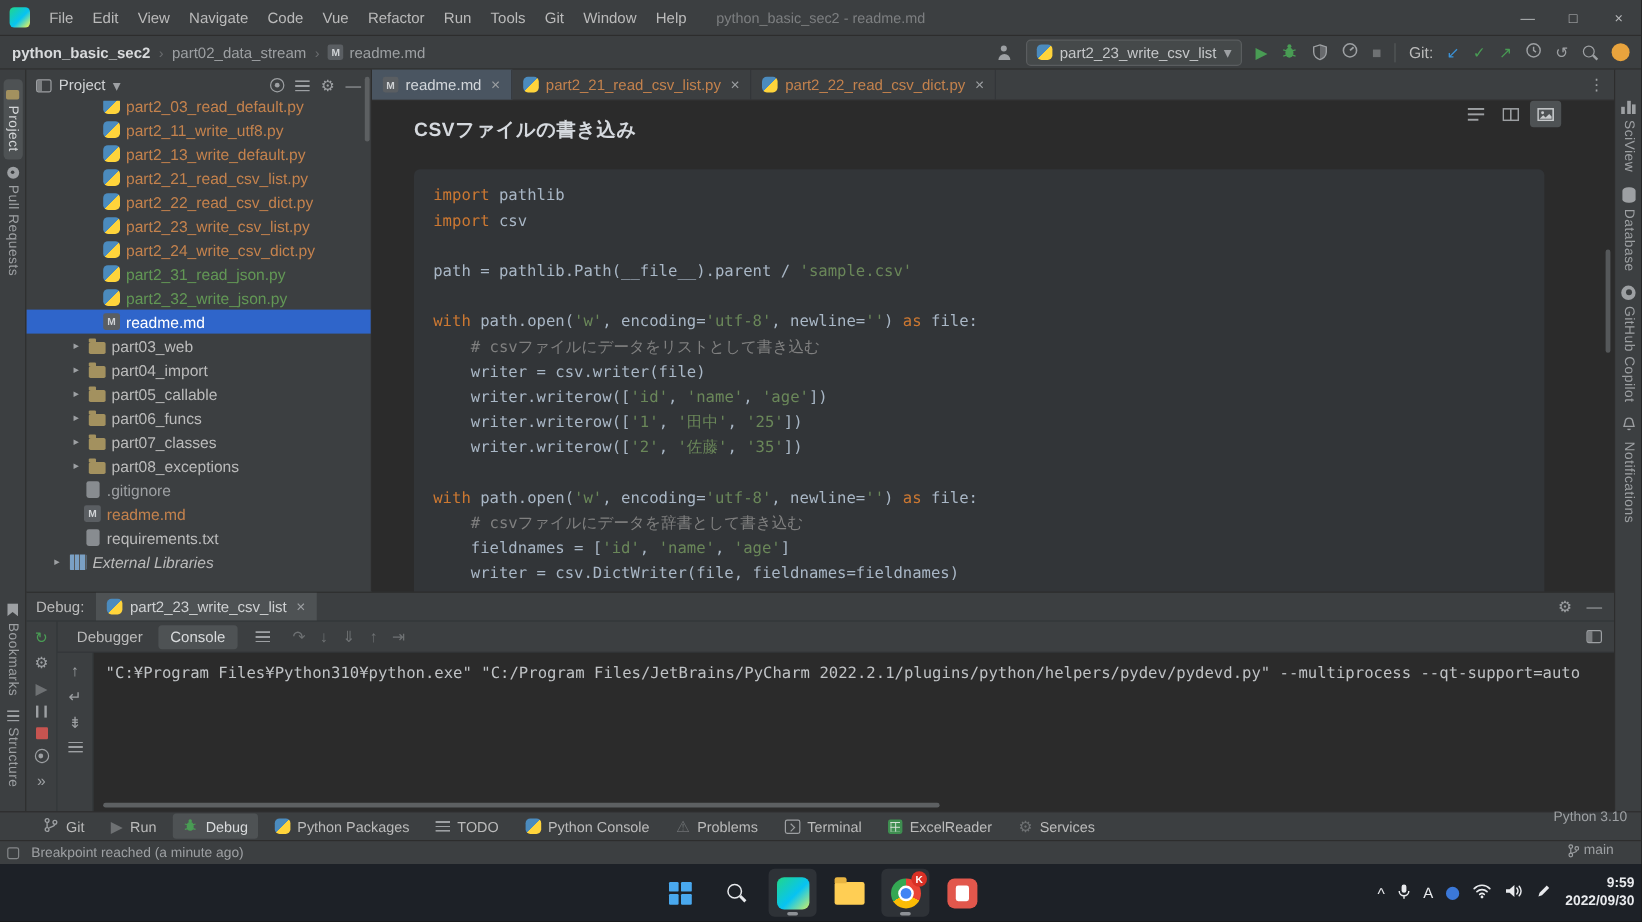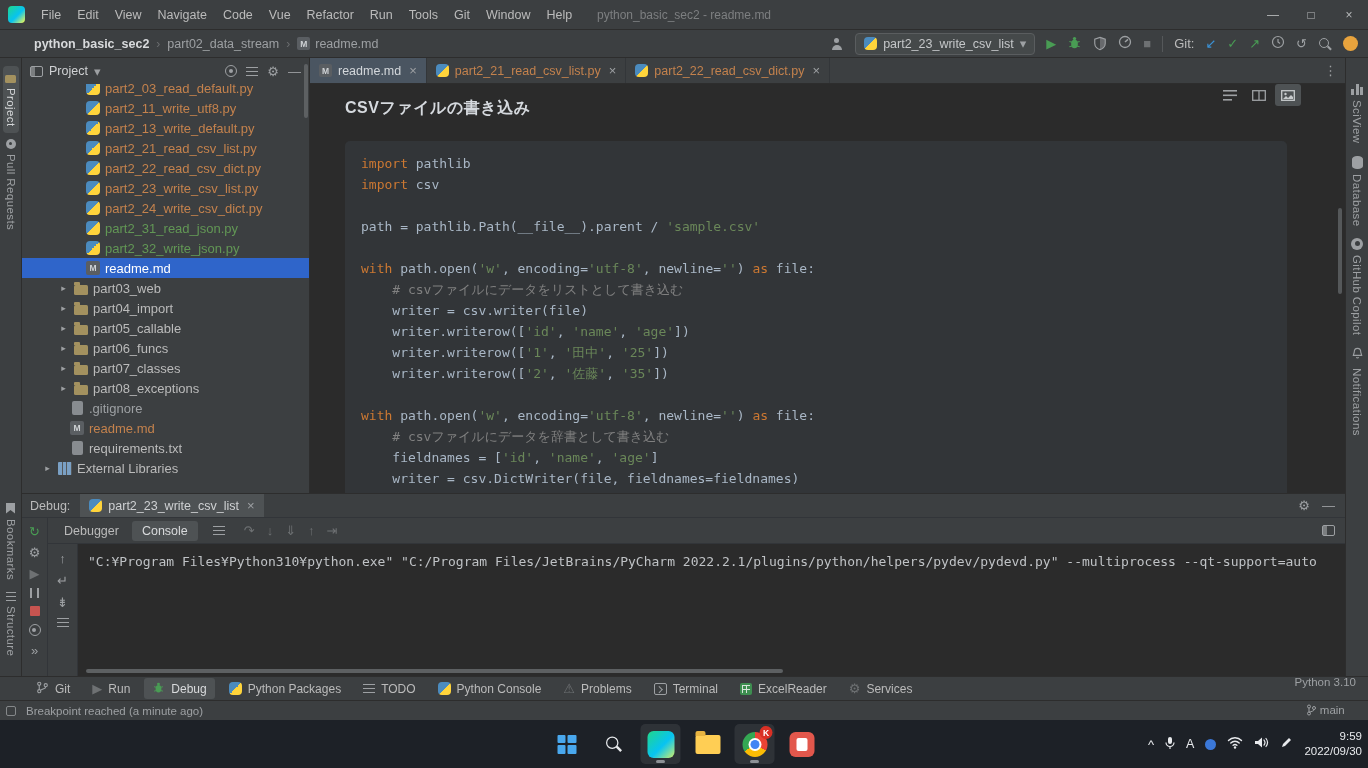--- a/index.html
+++ b/index.html
@@ -11,21 +11,21 @@
   .titlebar { flex:none; height:30px; background:var(--bg_panel,#3c3f41); border-bottom:1px solid var(--bg_border,#2d2d2d); display:flex; align-items:center; position:relative; padding-left:8px; }
   .app-logo { width:17px; height:17px; border-radius:4px; background:linear-gradient(135deg,#21d789 0%,#07c3f2 55%,#fcf84a 100%); margin-right:8px; flex:none; }
   .menus { display:flex; }
   .menu-item { padding:5px 8px; color:#bbbbbb; font-size:12.5px; }
   .win-title { position:absolute; left:50%; transform:translateX(-50%); color:#7d7f81; font-size:12px; white-space:nowrap; }
   .win-controls { margin-left:auto; display:flex; height:30px; }
   .win-btn { width:38px; height:30px; display:flex; align-items:center; justify-content:center; color:#b6b8ba; font-size:12px; }
 
   
   .navbar { flex:none; height:28px; background:var(--bg_panel,#3c3f41); border-bottom:1px solid var(--bg_border,#2d2d2d); display:flex; align-items:center; padding:0 10px; }
-  .crumbs { display:flex; align-items:center; gap:7px; font-size:12.5px;margin-left:24px; }
+  .crumbs { display:flex; align-items:center; gap:7px; font-size:12.5px; }
   .crumb { color:#9da0a3; display:flex; align-items:center; gap:5px; }
   .crumb.bold span { color:#d8dadc; font-weight:bold; }
   .crumb-sep { color:#6a6d6f; font-size:12px; }
   .nav-right { margin-left:auto; display:flex; align-items:center; gap:11px; }
   .glyph { font-size:13px; line-height:1; }
   .g-green { color:var(--run_green,#499c54); }
   .g-blue { color:var(--accent_blue,#3b92d6); }
   .g-gray { color:#9da0a3; }
   .g-dim { color:#6e7173; }
   .run-chip { display:flex; align-items:center; gap:6px; height:22px; padding:0 8px; border:1px solid #5a5d5f; border-radius:4px; background:#45494a; color:#c5c7c9; font-size:12.5px; }
@@ -163,21 +163,21 @@
   .ic-chrome { width:25px; height:25px; border-radius:50%; background:conic-gradient(#ea4335 0 33%,#fbbc05 33% 66%,#34a853 66% 100%); position:relative; }
   .ic-chrome::before { content:""; position:absolute; inset:6px; border-radius:50%; background:#fff; }
   .ic-chrome::after { content:""; position:absolute; inset:8px; border-radius:50%; background:#4285f4; }
   .chrome-badge { position:absolute; top:2px; right:2px; width:13px; height:13px; border-radius:50%; background:#d93025; color:#fff; font-size:8.5px; font-weight:bold; display:flex; align-items:center; justify-content:center; }
   .ic-redapp { width:25px; height:25px; border-radius:6px; background:#e2574c; position:relative; }
   .ic-redapp::before { content:""; position:absolute; inset:6px 7px; background:#fff; border-radius:2px; }
   .tray { position:absolute; right:6px; display:flex; align-items:center; gap:11px; color:#e8eaed; }
   .tray .glyph { color:#e8eaed; }
   .ime-a { font-size:12.5px; color:#e8eaed; }
   .tray-dot { width:11px; height:11px; border-radius:50%; background:#3b78d8; }
-  .clock { text-align:right; font-size:11.5px; line-height:15px; color:#e8eaed; }
+  .clock { text-align:right; font-size:11.5px; line-height:15px; color:#e8eaed;font-weight:bold; }
 </style>
 </head>
 <body>
 
 <div class="screen">
 
   <header class="titlebar">
     <span class="app-logo"></span>
     <nav class="menus" id="menus">
         <span class="menu-item">File</span>
@@ -371,21 +371,21 @@
                 <span class="ti ti-md"></span>
                 <span class="tree-label" style="color: rgb(196, 130, 77);">readme.md</span>
               </div>
               <div class="tree-row" style="padding-left: 48px;">
                 <span class="ti ti-file"></span>
                 <span class="tree-label" style="color: rgb(187, 187, 187);">requirements.txt</span>
               </div>
               <div class="tree-row" style="padding-left: 20px;">
                 <span class="tree-arrow">▸</span>
                 <span class="ti ti-lib"></span>
-                <span class="tree-label" style="color: rgb(187, 187, 187);">External Libraries</span>
+                <span class="tree-label" style="color: rgb(187, 187, 187); font-style: italic;">External Libraries</span>
               </div>
             </div>
           <span class="pp-scroll"></span>
         </aside>
 
         <section class="editor">
           <div class="tabbar">
             <div style="display:flex" id="tabs">
                 <div class="tab active">
                   <span class="ti ti-md ti-sm"></span>

